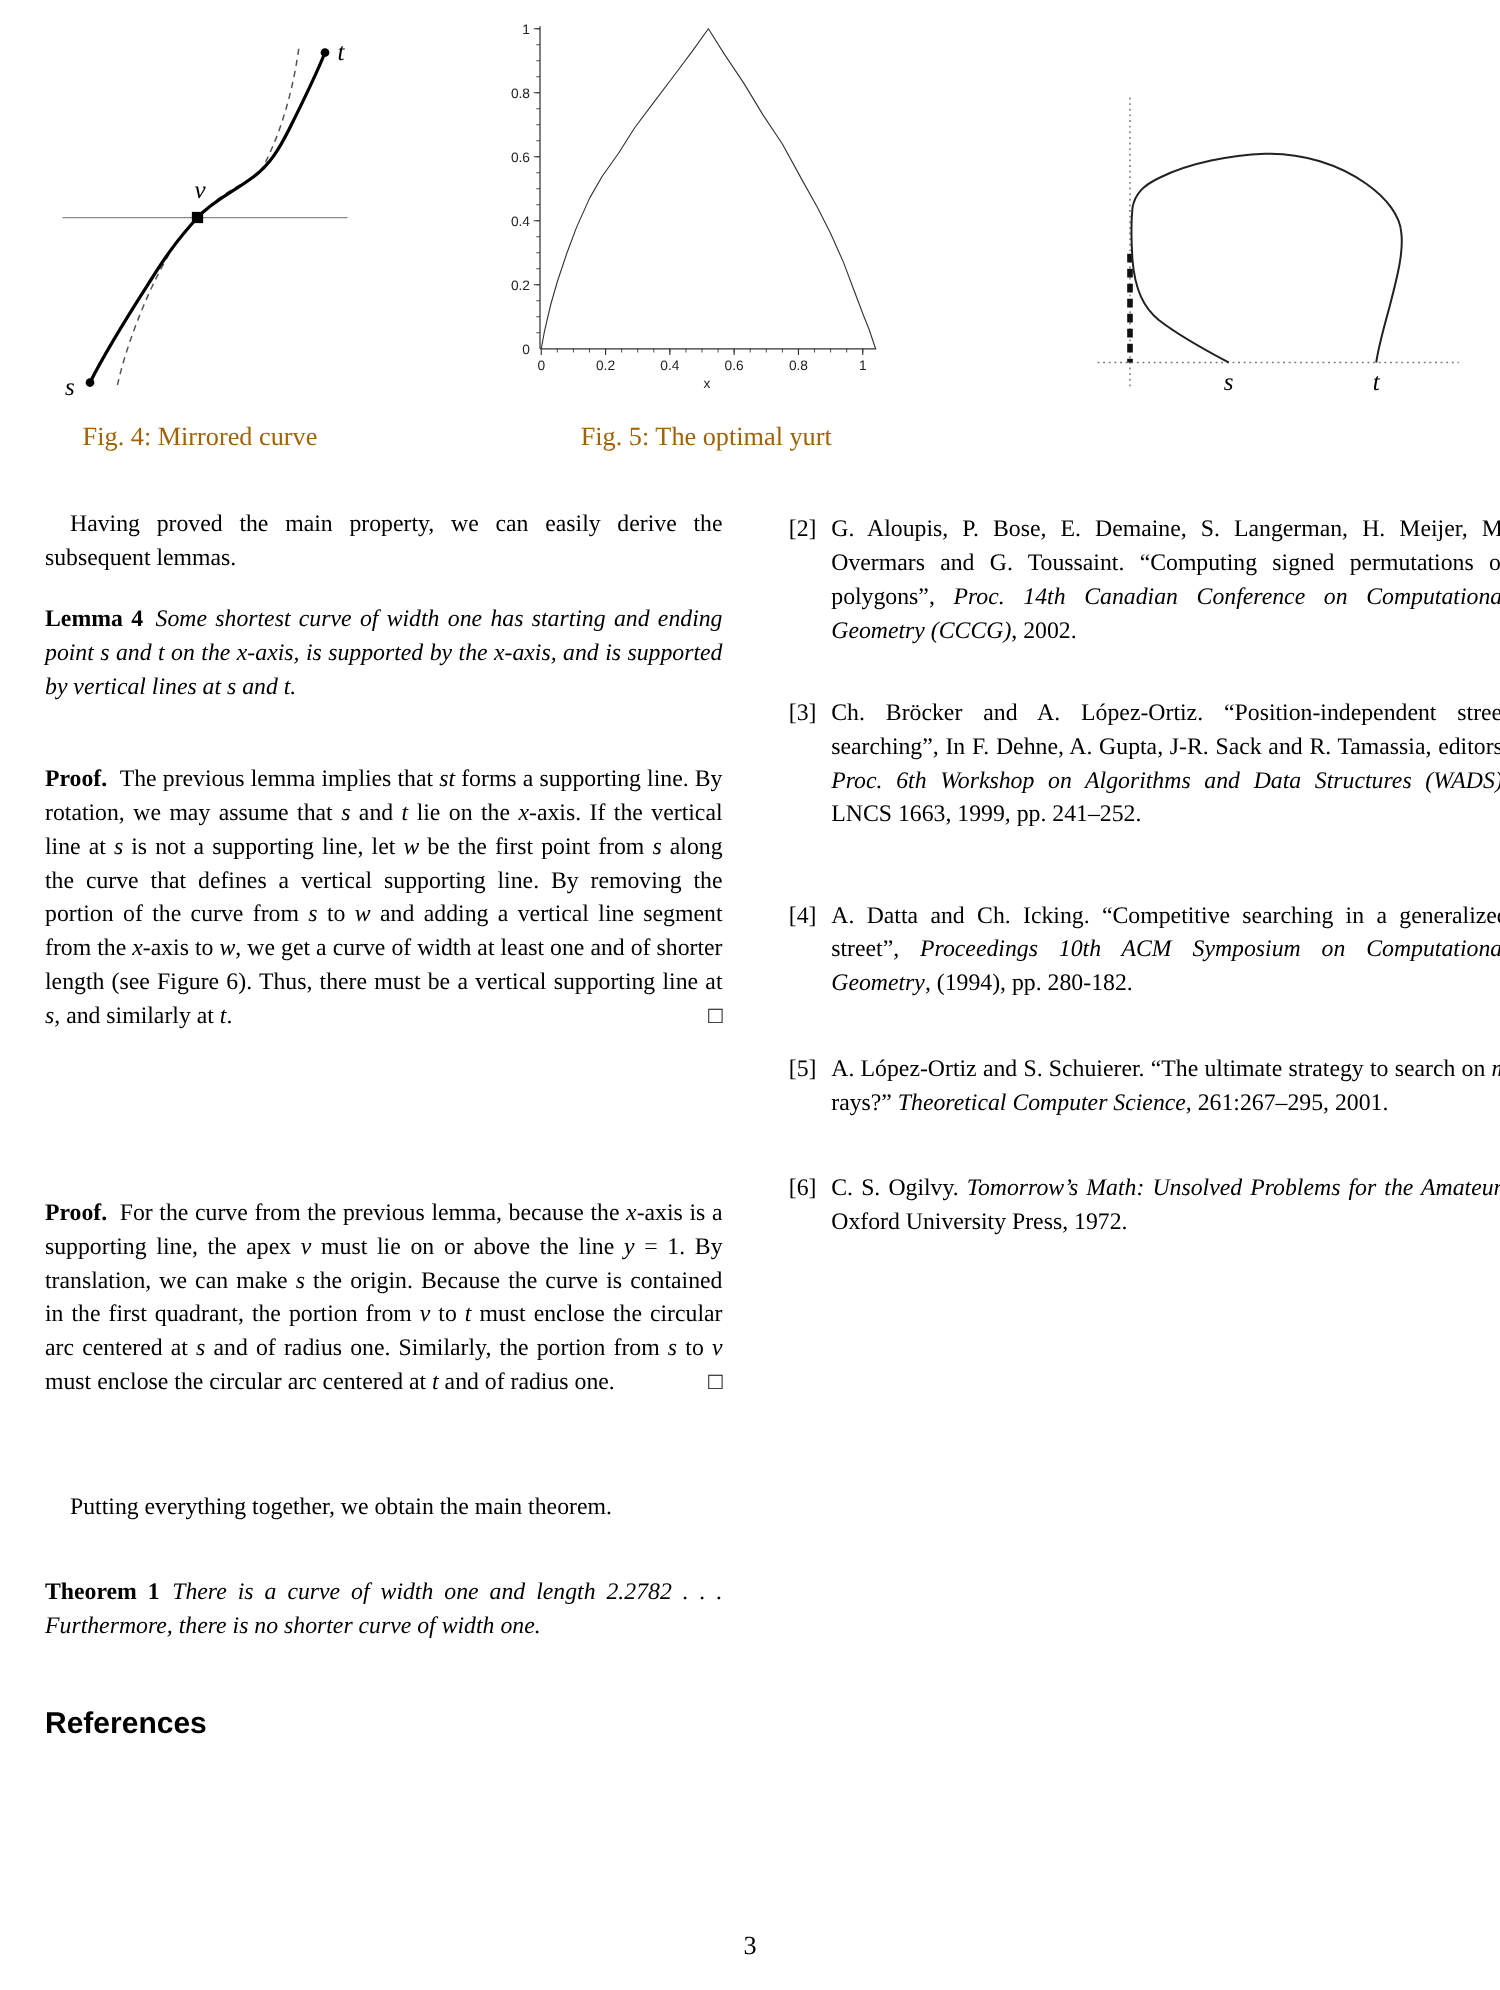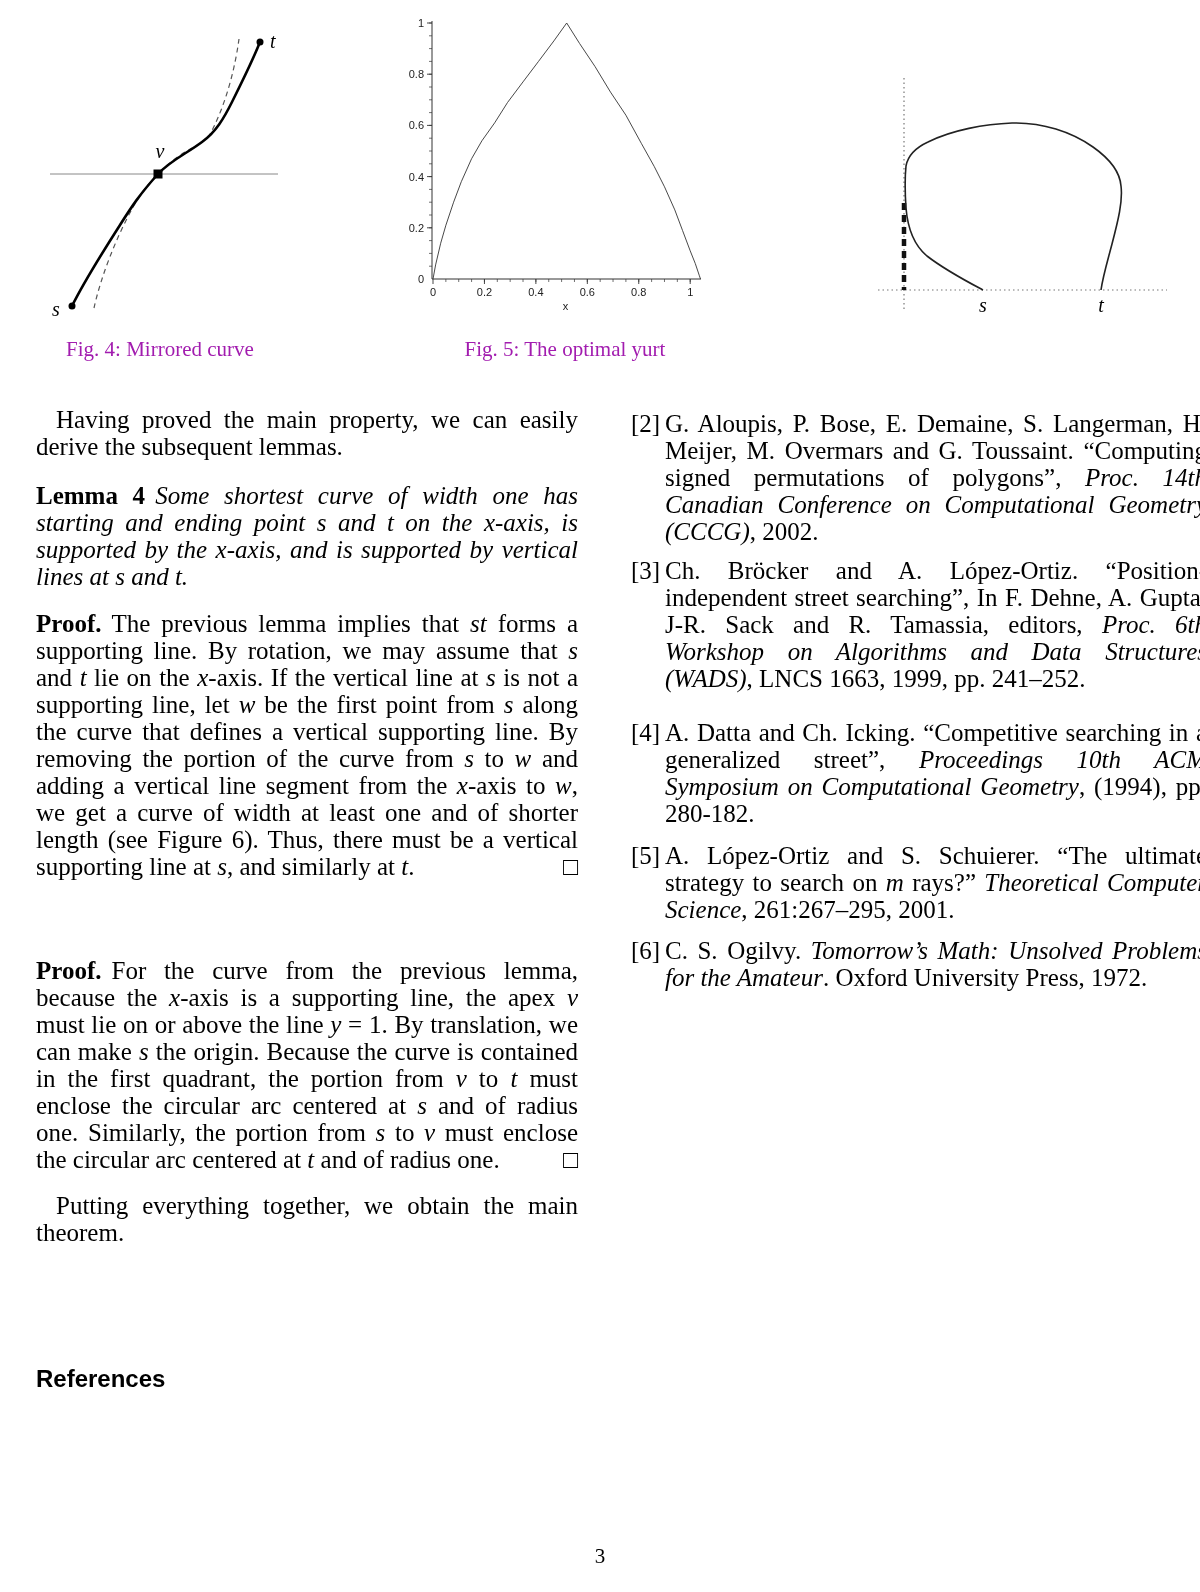--- a/index.html
+++ b/index.html
@@ -1,20 +1,20 @@
 <!DOCTYPE html>
 <html><head>
 <meta charset="utf-8">
 <style>
   html,body{margin:0;padding:0;background:#fff;}
   .page{position:relative;width:1200px;height:1592px;background:#fff;color:#000;
         font-family:"Liberation Serif",serif;overflow:hidden;}
   svg{position:absolute;display:block;}
-  .cap{position:absolute;text-align:center;font-size:21px;color:#a21caf;}
-  .block{position:absolute;width:542px;text-align:justify;font-size:25px;line-height:27px;}
+  .cap{position:absolute;text-align:center;font-size:21px;color:#a16207;}
+  .block{position:absolute;width:542px;text-align:justify;font-size:19px;line-height:27px;}
   .col-l{left:36px;}
   .col-r{left:631px;}
   .indent{text-indent:20px;}
   .it{font-style:italic;}
   .lbl{font-weight:bold;margin-right:10px;}
   .stmt{font-style:italic;}
   .qed{float:right;}
   .refhead{font-family:"Liberation Sans",sans-serif;font-weight:bold;font-size:24px;line-height:26px;text-align:left;}
   .ref{padding-left:34px;text-indent:-34px;margin:0;}
   .refnum{display:inline-block;width:34px;text-indent:0;}
@@ -134,20 +134,23 @@
     <b class="lbl">Proof.</b><span><span>The previous lemma implies that </span><span class="it">st</span><span> forms a supporting line.  By rotation, we may assume that </span><span class="it">s</span><span> and </span><span class="it">t</span><span> lie on the </span><span class="it">x</span><span>-axis.  If the vertical line at </span><span class="it">s</span><span> is not a supporting line, let </span><span class="it">w</span><span> be the first point from </span><span class="it">s</span><span> along the curve that defines a vertical supporting line.  By removing the portion of the curve from </span><span class="it">s</span><span> to </span><span class="it">w</span><span> and adding a vertical line segment from the </span><span class="it">x</span><span>-axis to </span><span class="it">w</span><span>, we get a curve of width at least one and of shorter length (see Figure 6).  Thus, there must be a vertical supporting line at </span><span class="it">s</span><span>, and similarly at </span><span class="it">t</span><span>.</span></span><span class="qed">□</span>
   </p>
 
 
   <p class="block col-l" style="top:957px;">
     <b class="lbl">Proof.</b><span><span>For the curve from the previous lemma, because the </span><span class="it">x</span><span>-axis is a supporting line, the apex </span><span class="it">v</span><span> must lie on or above the line </span><span class="it">y</span><span> = 1.  By translation, we can make </span><span class="it">s</span><span> the origin.  Because the curve is contained in the first quadrant, the portion from </span><span class="it">v</span><span> to </span><span class="it">t</span><span> must enclose the circular arc centered at </span><span class="it">s</span><span> and of radius one.  Similarly, the portion from </span><span class="it">s</span><span> to </span><span class="it">v</span><span> must enclose the circular arc centered at </span><span class="it">t</span><span> and of radius one.</span></span><span class="qed">□</span>
   </p>
 
   <p class="block col-l indent" style="top:1192px;">Putting everything together, we obtain the main theorem.</p>
 
+  <p class="block col-l" style="top:1260px;">
+    <b class="lbl">Theorem 1</b><span class="stmt">There is a curve of width one and length 2.2782 . . .  Furthermore, there is no shorter curve of width one.</span>
+  </p>
 
   <div class="block col-l refhead" style="top:1366px;">References</div>
 
 
   <p class="block col-r ref" style="top:410px;">
     <span class="refnum">[2]</span><span><span>G. Aloupis, P. Bose, E. Demaine, S. Langerman, H. Meijer, M. Overmars and G. Toussaint.  “Computing signed permutations of polygons”, </span><span class="it">Proc. 14th Canadian Conference on Computational Geometry (CCCG)</span><span>, 2002.</span></span>
   </p>
 
   <p class="block col-r ref" style="top:557px;">
     <span class="refnum">[3]</span><span><span>Ch. Bröcker and A. López-Ortiz.  “Position-independent street searching”, In F. Dehne, A. Gupta, J-R. Sack and R. Tamassia, editors, </span><span class="it">Proc. 6th Workshop on Algorithms and Data Structures (WADS)</span><span>, LNCS 1663, 1999, pp. 241–252.</span></span>

